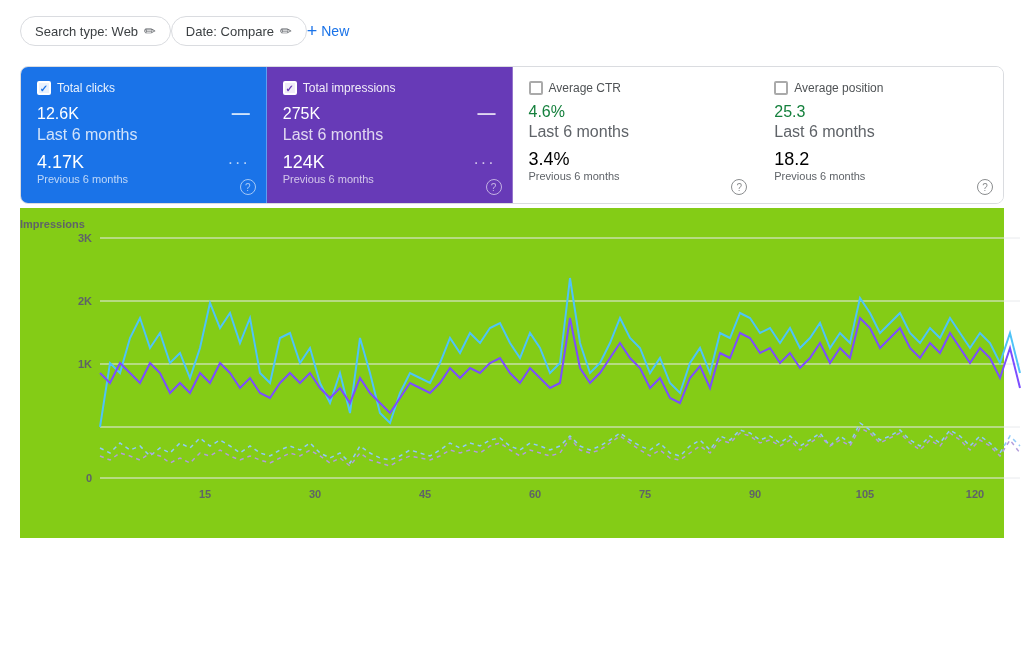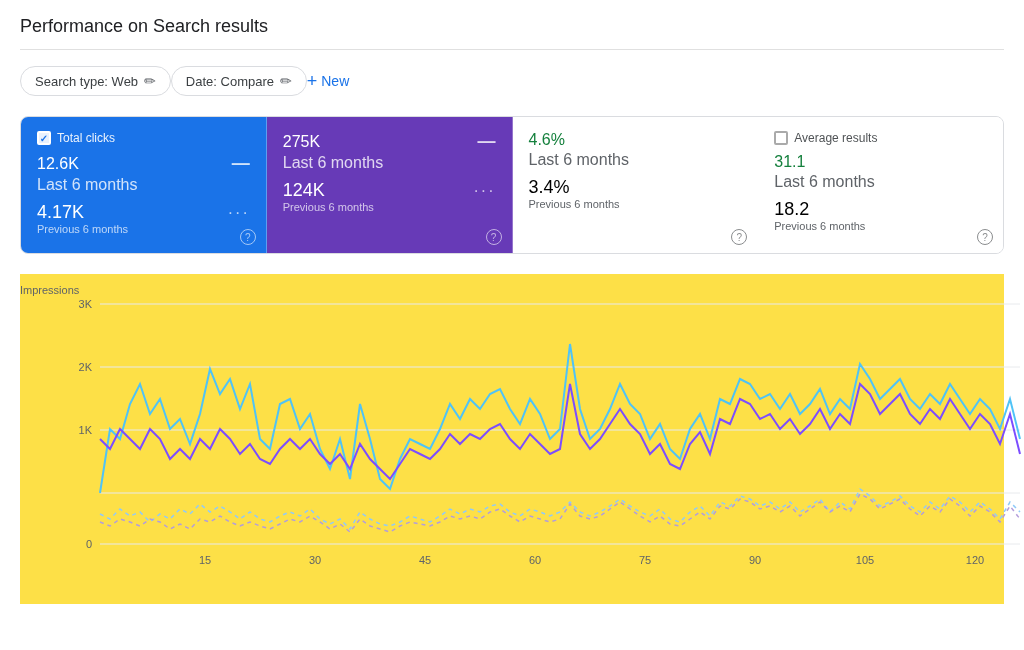--- a/index.html
+++ b/index.html
@@ -55,21 +55,21 @@
       font-weight: 500;
     }
     .new-btn .plus {
       font-size: 18px;
     }
 
     
     .metrics-row {
       display: flex;
       gap: 0;
-      margin-bottom: 20px;
+      margin-bottom: 4px;
       border: 1px solid #dadce0;
       border-radius: 8px;
       overflow: hidden;
     }
     .metric-card {
       flex: 1;
       padding: 14px 16px;
       position: relative;
       border-right: 1px solid rgba(255,255,255,0.3);
     }
@@ -192,22 +192,23 @@
       color: #000000;
     }
     .inactive .metric-prev-period {
       color: #5f6368;
       opacity: 1;
     }
 
     
     .chart-container {
       position: relative;
-      background: #fde047;
+      background: #84cc16;
       padding: 10px 0 30px 40px;
+      font-weight: bold;
     }
     .chart-y-label {
       position: absolute;
       left: 0;
       top: 10px;
       font-size: 11px;
       color: #5f6368;
       writing-mode: horizontal-tb;
     }
     .chart-svg-wrapper {
@@ -229,21 +230,20 @@
     }
     .grid-line {
       stroke: #e8eaed;
       stroke-width: 1;
     }
   </style>
 </head>
 <body>
 
 <div class="page-container">
-  <h1 class="page-title">Performance on Search results</h1>
 
   <div class="filter-bar">
     <div class="filter-pill">
       <span>Search type: Web</span>
       <span class="edit-icon">✏</span>
     </div>
     <div class="filter-pill">
       <span>Date: Compare</span>
       <span class="edit-icon">✏</span>
     </div>
@@ -267,52 +267,60 @@
       <div class="metric-period">Last 6 months</div>
       <div class="metric-prev-row">
         <span class="metric-prev-value">4.17K</span>
         <span class="metric-dots">···</span>
       </div>
       <div class="metric-prev-period">Previous 6 months</div>
       <div class="metric-help">?</div>
     </div>
 
     <div class="metric-card active-purple">
+      <div class="metric-header">
+        <div class="metric-checkbox"></div>
+        <span class="metric-label">Total impressions</span>
+      </div>
       <div class="metric-value-row">
         <span class="metric-value">275K</span>
         <span class="metric-dash">—</span>
       </div>
       <div class="metric-period">Last 6 months</div>
       <div class="metric-prev-row">
         <span class="metric-prev-value">124K</span>
         <span class="metric-dots">···</span>
       </div>
       <div class="metric-prev-period">Previous 6 months</div>
       <div class="metric-help">?</div>
     </div>
 
     <div class="metric-card inactive">
+      <div class="metric-header">
+        <div class="metric-checkbox"></div>
+        <span class="metric-label">Average CTR</span>
+      </div>
       <div class="metric-value-row">
         <span class="metric-value">4.6%</span>
       </div>
       <div class="metric-period">Last 6 months</div>
       <div class="metric-prev-row">
         <span class="metric-prev-value">3.4%</span>
       </div>
       <div class="metric-prev-period">Previous 6 months</div>
       <div class="metric-help">?</div>
     </div>
 
     <div class="metric-card inactive">
       <div class="metric-header">
         <div class="metric-checkbox"></div>
-        <span class="metric-label">Average results</span>
+        <span class="metric-label">Average position</span>
       </div>
       <div class="metric-value-row">
-        <span class="metric-value">31.1</span>
+        <span class="metric-value">25.3</span>
       </div>
       <div class="metric-period">Last 6 months</div>
       <div class="metric-prev-row">
         <span class="metric-prev-value">18.2</span>
       </div>
       <div class="metric-prev-period">Previous 6 months</div>
       <div class="metric-help">?</div>
     </div>
   </div>
 

